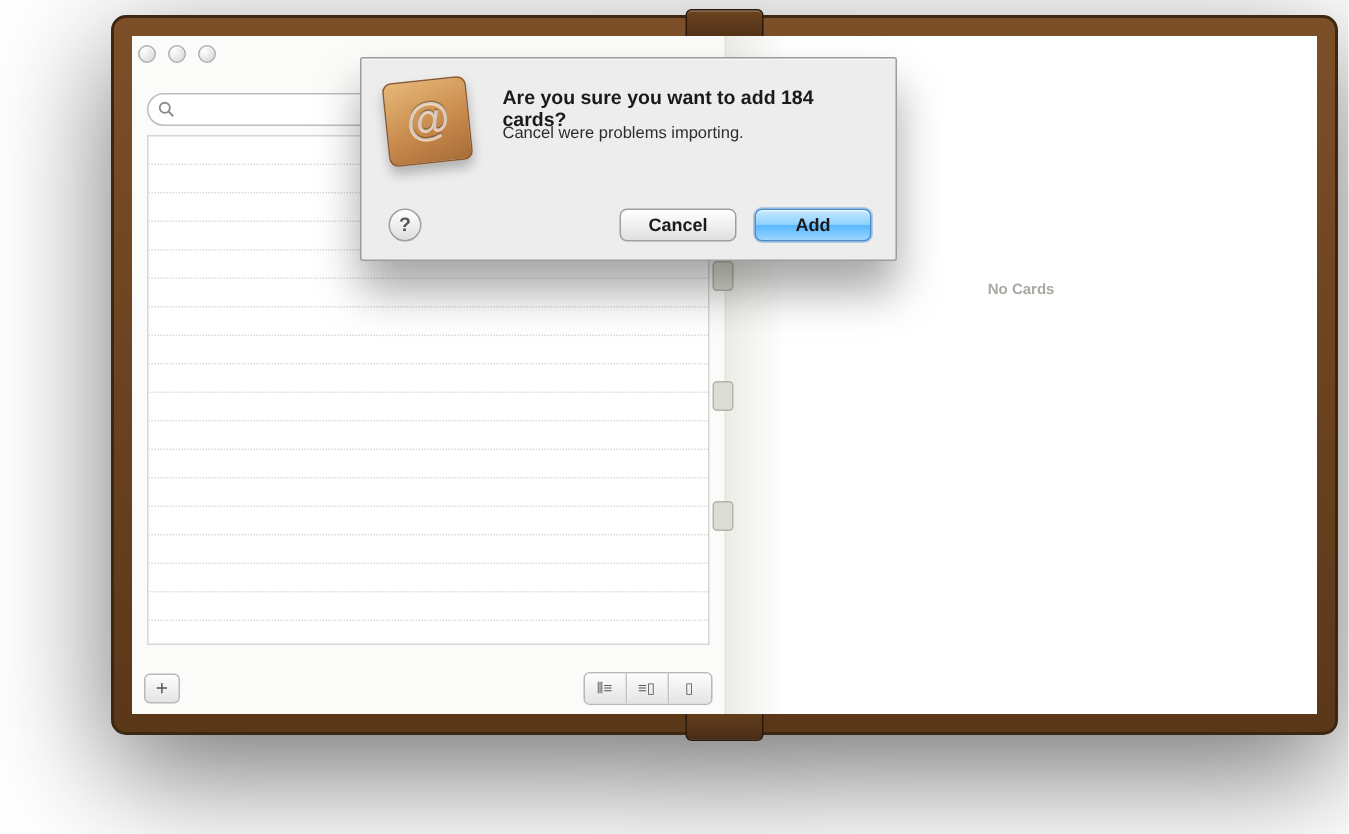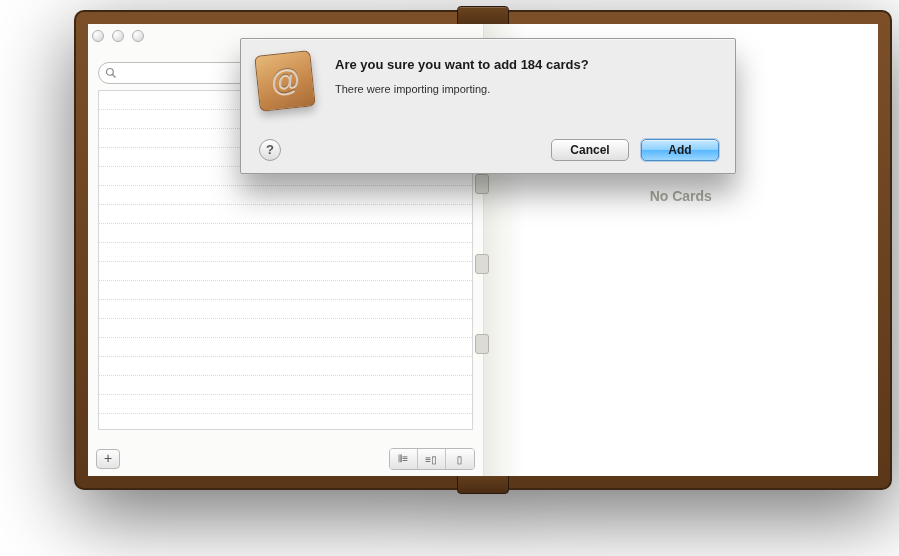--- a/index.html
+++ b/index.html
@@ -201,33 +201,33 @@
     align-items: center;
     justify-content: center;
     color: #555;
     font-size: 10px;
   }
   .seg-btn:last-child { border-right: none; }
 
   
   .right-header {
     font-weight: bold;
-    font-size: 14px;
+    font-size: 10px;
     color: #a9a9a0;
     text-align: center;
     padding: 12px 0 0;
     margin-top: 152px;
   }
 
   
   .dialog {
     position: absolute;
     left: 240px;
     top: 38px;
-    width: 496px;
+    width: 358px;
     height: 136px;
     background: #ededed;
     border: 1px solid #9c9c9c;
     border-radius: 2px;
     box-shadow: 0 20px 30px rgba(0,0,0,.35), 0 1px 0 rgba(255,255,255,.6) inset;
     z-index: 20;
   }
   .dialog-body {
     position: relative;
     height: 100%;
@@ -396,21 +396,21 @@
       </div>
     </div>
   </div>
 
   <div class="dialog">
     <div class="dialog-body">
       <div class="dlg-icon">
         <div class="ab"></div>
       </div>
       <div class="dlg-title">Are you sure you want to add 184 cards?</div>
-      <div class="dlg-msg">There were importing importing.</div>
+      <div class="dlg-msg">Cancel were problems importing.</div>
       <div class="dlg-help">?</div>
       <div class="dlg-buttons">
         <button class="aqua-btn">Cancel</button>
         <button class="aqua-btn default">Add</button>
       </div>
     </div>
   </div>
 </div>
 
 </body></html>

